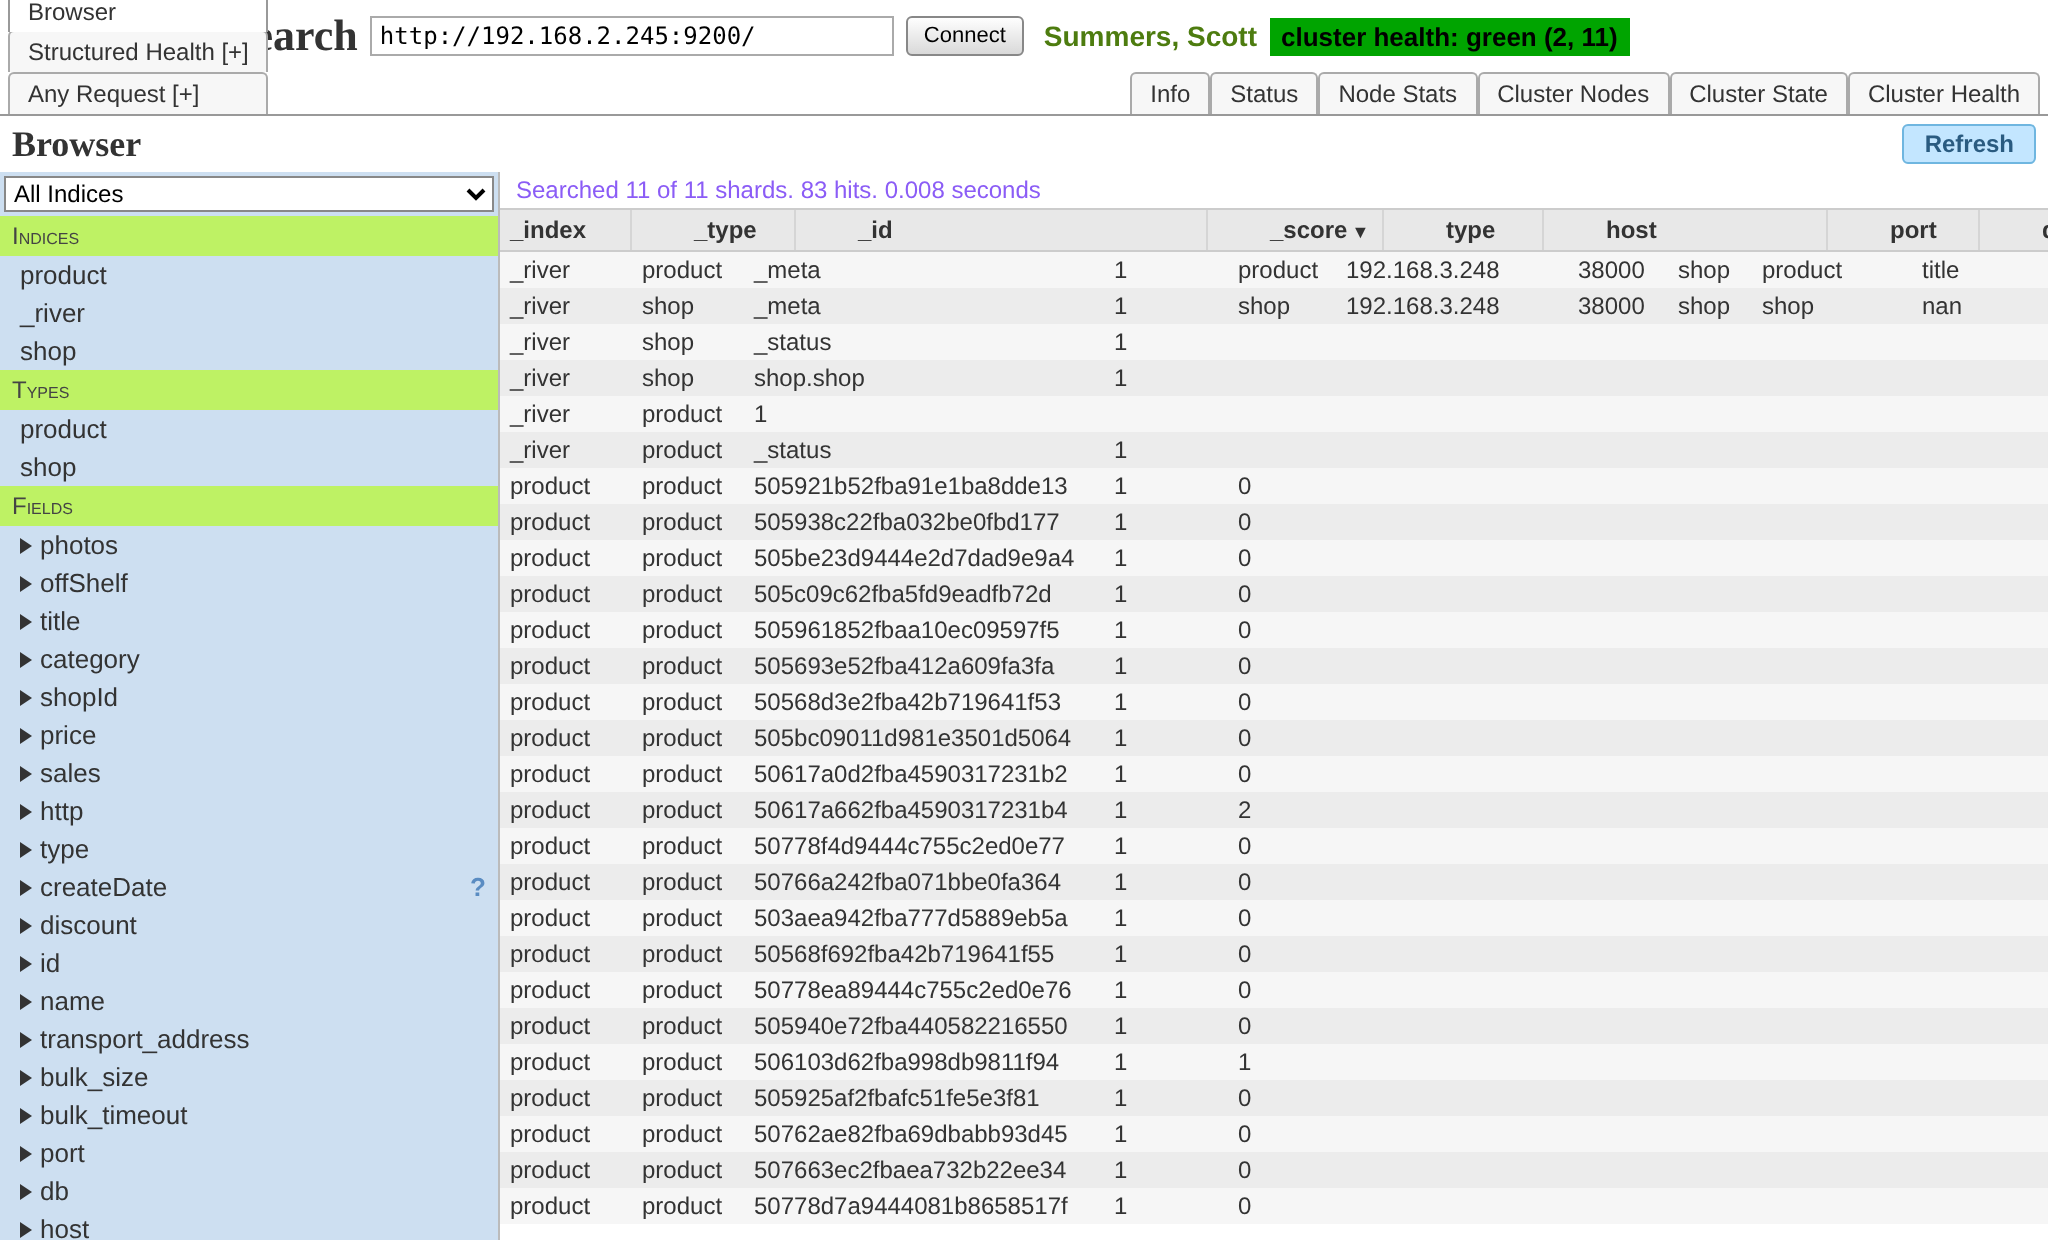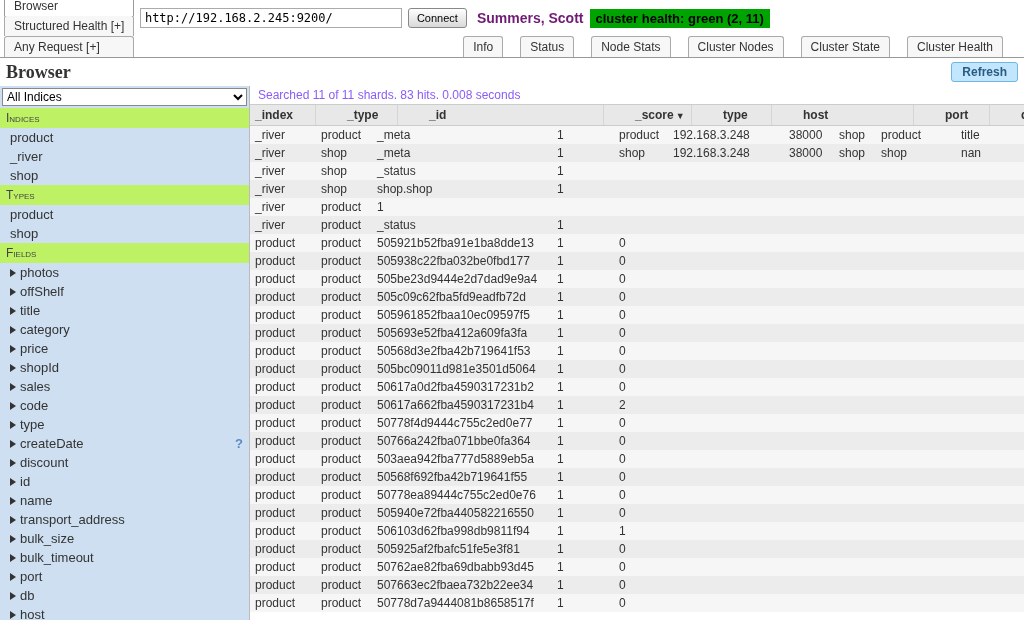--- a/index.html
+++ b/index.html
@@ -4,53 +4,53 @@
 <style>
 * { box-sizing: border-box; margin: 0; padding: 0; }
 body {
   font-family: "Segoe UI", Tahoma, Arial, sans-serif;
   font-size: 12px; color: #333; background: #fff;
   width: 1024px; height: 620px; overflow: hidden;
   display: flex; flex-direction: column;
 }
 #topbar {
   display: flex; align-items: center; padding: 2px 6px 0 6px;
-  gap: 6px; height: 34px;
+  gap: 6px; height: 34px; margin-left: 45px;
 }
 #app-title {
   font-family: Georgia, serif; font-size: 22px; font-weight: bold;
   color: #333;
 }
 #conn-input {
   flex: 0 0 262px; font-size: 12px; height: 20px; padding: 0 4px;
   border: 1px solid #aaa; font-family: monospace;
 }
 #connect-btn {
   font-size: 11px; height: 20px; padding: 0 8px;
   border: 1px solid #888; border-radius: 3px;
   background: linear-gradient(#fefefe,#d9d9d9);
 }
-#user-label { font-weight: bold; font-size: 14px; color: #701a75; margin-left:4px;text-align:right;}
+#user-label { font-weight: bold; font-size: 14px; color: #4d7c0f; margin-left:4px;text-align:right;}
 #cluster-badge {
   background: #00a400; color: #000; font-weight: bold;
   padding: 2px 6px; font-size: 13px;
 }
 
 #tabbar {
   display: flex; align-items: end; border-bottom: 1px solid #999;
   padding: 0 4px; height: 24px;
 }
 .tab {
   border: 1px solid #aaa; border-bottom: none; border-radius: 3px 3px 0 0;
   padding: 3px 9px; margin-right: 3px; font-size: 12px; background: #f7f7f7;
   cursor: pointer;
 }
 .tab.active { background: #fff; position: relative; top: 1px; border-color:#999;}
 .tab-spacer { flex: 1; }
-.tab-right { margin-right: 17px; text-align: right; }
+.tab-right { margin-right: 0; text-align: right; }
 
 #subbar {
   display: flex; align-items: center; padding: 2px 6px;
   height: 28px;
 }
 #subbar-title { font-family: Georgia, serif; font-size: 18px; font-weight: bold; }
 .flex-spacer { flex: 1; }
 #refresh-btn {
   background: #c3e6ff; border: 1px solid #6fb6e0; border-radius: 3px;
   color: #2a5b80; font-weight: bold; padding: 2px 10px; font-size: 12px;
@@ -188,33 +188,33 @@
         <div class="side-item">
           <span class="arrow"></span>
           <span>title</span>
         </div>
         <div class="side-item">
           <span class="arrow"></span>
           <span>category</span>
         </div>
         <div class="side-item">
           <span class="arrow"></span>
+          <span>shopId</span>
+        </div>
+        <div class="side-item">
+          <span class="arrow"></span>
           <span>price</span>
         </div>
         <div class="side-item">
           <span class="arrow"></span>
-          <span>shopId</span>
-        </div>
-        <div class="side-item">
-          <span class="arrow"></span>
           <span>sales</span>
         </div>
         <div class="side-item">
           <span class="arrow"></span>
-          <span>code</span>
+          <span>http</span>
         </div>
         <div class="side-item">
           <span class="arrow"></span>
           <span>type</span>
         </div>
         <div class="side-item">
           <span class="arrow"></span>
           <span>createDate</span>
           <span class="q">?</span>
         </div>

